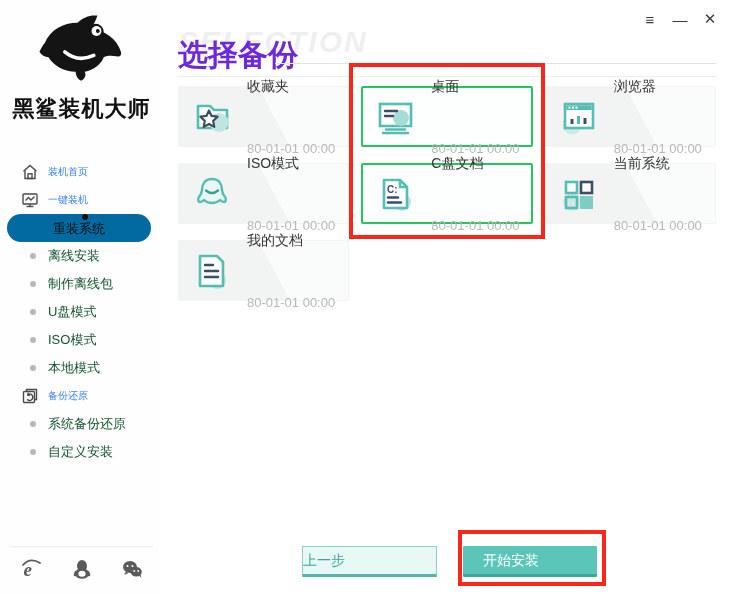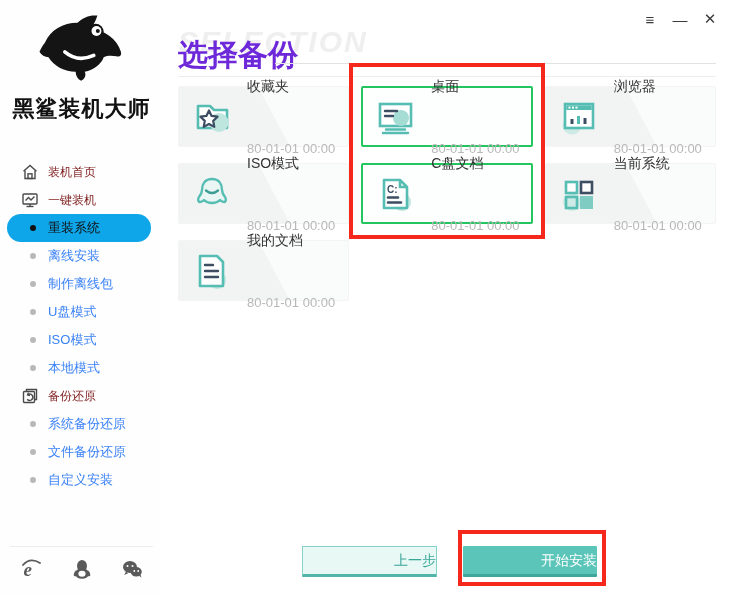--- a/index.html
+++ b/index.html
@@ -7,26 +7,26 @@
   body {
     position:relative; background:#fff; overflow:hidden;
     font-family:"Liberation Sans","DejaVu Sans",sans-serif; color:#333;
   }
   
   .sidebar { position:absolute; left:0; top:0; width:164px; height:594px;
     background:#fefefe; border-right:1px solid #f1f1f1; }
   .logo-area { text-align:center; padding-top:12px; }
   .app-name { font-size:22px; font-weight:bold; color:#121212; letter-spacing:1px; margin-top:2px; }
   .menu { position:absolute; top:158px; left:0; right:0; }
-  .menu-item { height:28px; display:flex; align-items:center; font-size:12px; color:#7f1d1d; cursor:default; }
+  .menu-item { height:28px; display:flex; align-items:center; font-size:10px; color:#3b82f6; cursor:default; }
   .menu-item .mi-icon { width:18px; height:18px; margin:0 9px 0 21px; display:inline-flex; }
   .menu-item .mi-icon svg { width:18px; height:18px; }
-  .menu-item.sub { font-size:13px; color:#3b82f6; }
+  .menu-item.sub { font-size:13px; color:#14532d; }
   .menu-item.sub .bullet { width:6px; height:6px; border-radius:50%; background:#b9b9b9; margin:0 12px 0 30px; flex:none; }
-  .menu-item.active { background:#0ea5e9; border-radius:14px; margin:0 12px 0 7px; color:#111; }
+  .menu-item.active { background:#0369a1; border-radius:14px; margin:0 12px 0 7px; color:#111;flex-direction:column; }
   .menu-item.active .bullet { background:#111; margin-left:23px; }
   .sidebar-divider { position:absolute; bottom:47px; left:10px; right:10px; border-top:1px solid #ededed; }
   .footer-icons { position:absolute; bottom:6px; left:0; right:0; height:38px;
     display:flex; align-items:center; justify-content:space-between; padding:0 20px; }
   .f-icon { width:22px; height:22px; display:inline-flex; }
   .f-icon svg { width:22px; height:22px; }
   
   .content { position:absolute; left:160px; top:0; right:0; bottom:0; background:#fff; }
   .window-controls { position:absolute; top:8px; right:12px; display:flex; gap:8px; }
   .wc-btn { width:22px; height:22px; display:flex; align-items:center; justify-content:center;
@@ -39,21 +39,21 @@
   .cards { position:absolute; left:18px; top:86px; width:538px;
     display:grid; grid-template-columns:repeat(3,1fr); column-gap:12px; row-gap:16px; }
   .card { height:61px; border-radius:2px; display:flex; align-items:center; padding-left:11px;
     background:linear-gradient(62deg,#f2f4f4 55%,#fafbfb 55.5%); border:1px solid #f4f4f4; }
   .card.selected { background:#fdfefe; border:2px solid #22c55e; }
   .card-icon { width:44px; height:44px; margin-right:13px; flex:none; }
   .card-icon svg { width:44px; height:44px; }
   .card-label { font-size:14px; color:#333; margin-bottom:3px; }
   .card-date { font-size:13px; color:#b8b8b8;margin-top:45px; }
   
-  .btn { position:absolute; top:546px; height:31px; font-size:14px; text-align:right;
+  .btn { position:absolute; top:546px; height:31px; font-size:14px; text-align:left;
     line-height:26px; cursor:default; border-radius:1px; }
   .btn-back { left:142px; width:135px; background:#e7f8f5; border:1px solid #86d1c8;
     border-bottom:3px solid #52b5aa; color:#3aa698; }
   .btn-install { left:303px; width:134px; background:#5cc5b9; border:none;
     border-bottom:3px solid #3ea79b; color:#fff; line-height:28px;padding-left:20px; }
   
   .ann { position:absolute; border:4px solid #f5281b; pointer-events:none; }
   .ann1 { left:349px; top:63px; width:196px; height:176px; }
   .ann2 { left:458px; top:530px; width:148px; height:56px; }
 </style>
@@ -137,25 +137,20 @@
             <path d="M7.4 5.6 L6.6 8 L9 8.5"></path>
           </svg>
         </span>
 
     <span class="mi-label">备份还原</span>
   </div>
       <div class="menu-item sub">
 
     <span class="bullet"></span>
     <span class="mi-label">系统备份还原</span>
-  </div>
-      <div class="menu-item sub">
-
-    <span class="bullet"></span>
-    <span class="mi-label">文件备份还原</span>
   </div>
       <div class="menu-item sub">
 
     <span class="bullet"></span>
     <span class="mi-label">自定义安装</span>
   </div>
     </nav>
 
   <div class="sidebar-divider"></div>
   <div class="footer-icons" id="footer-icons">

